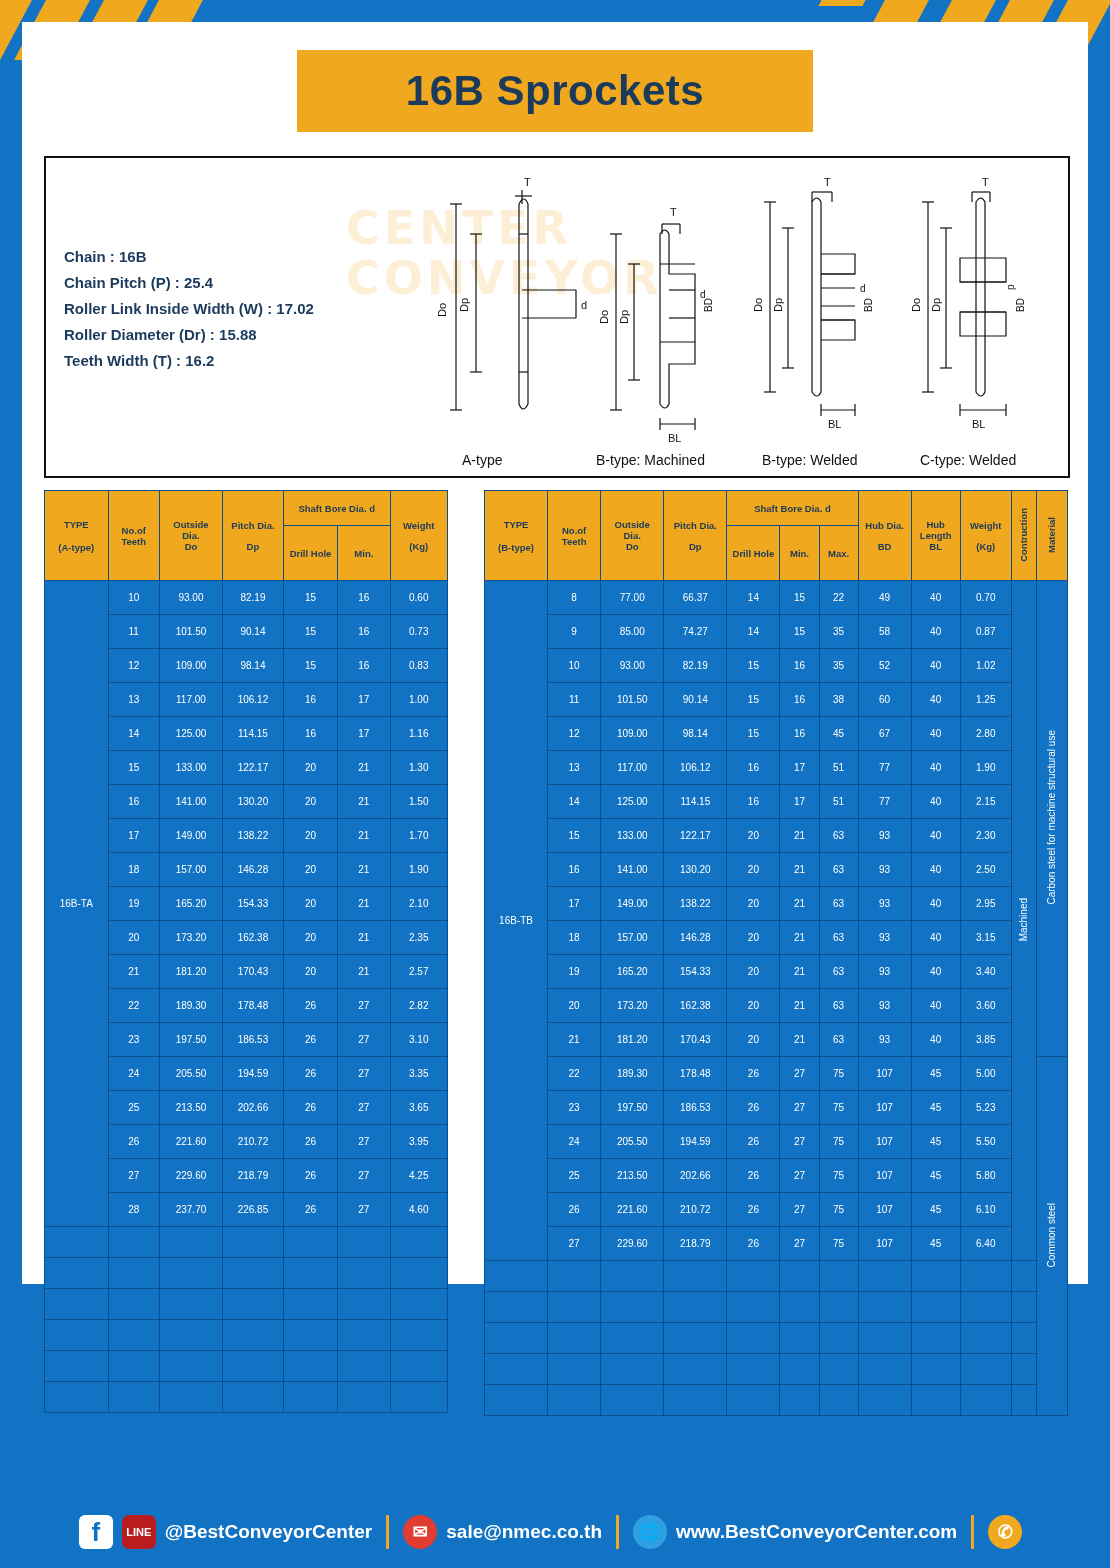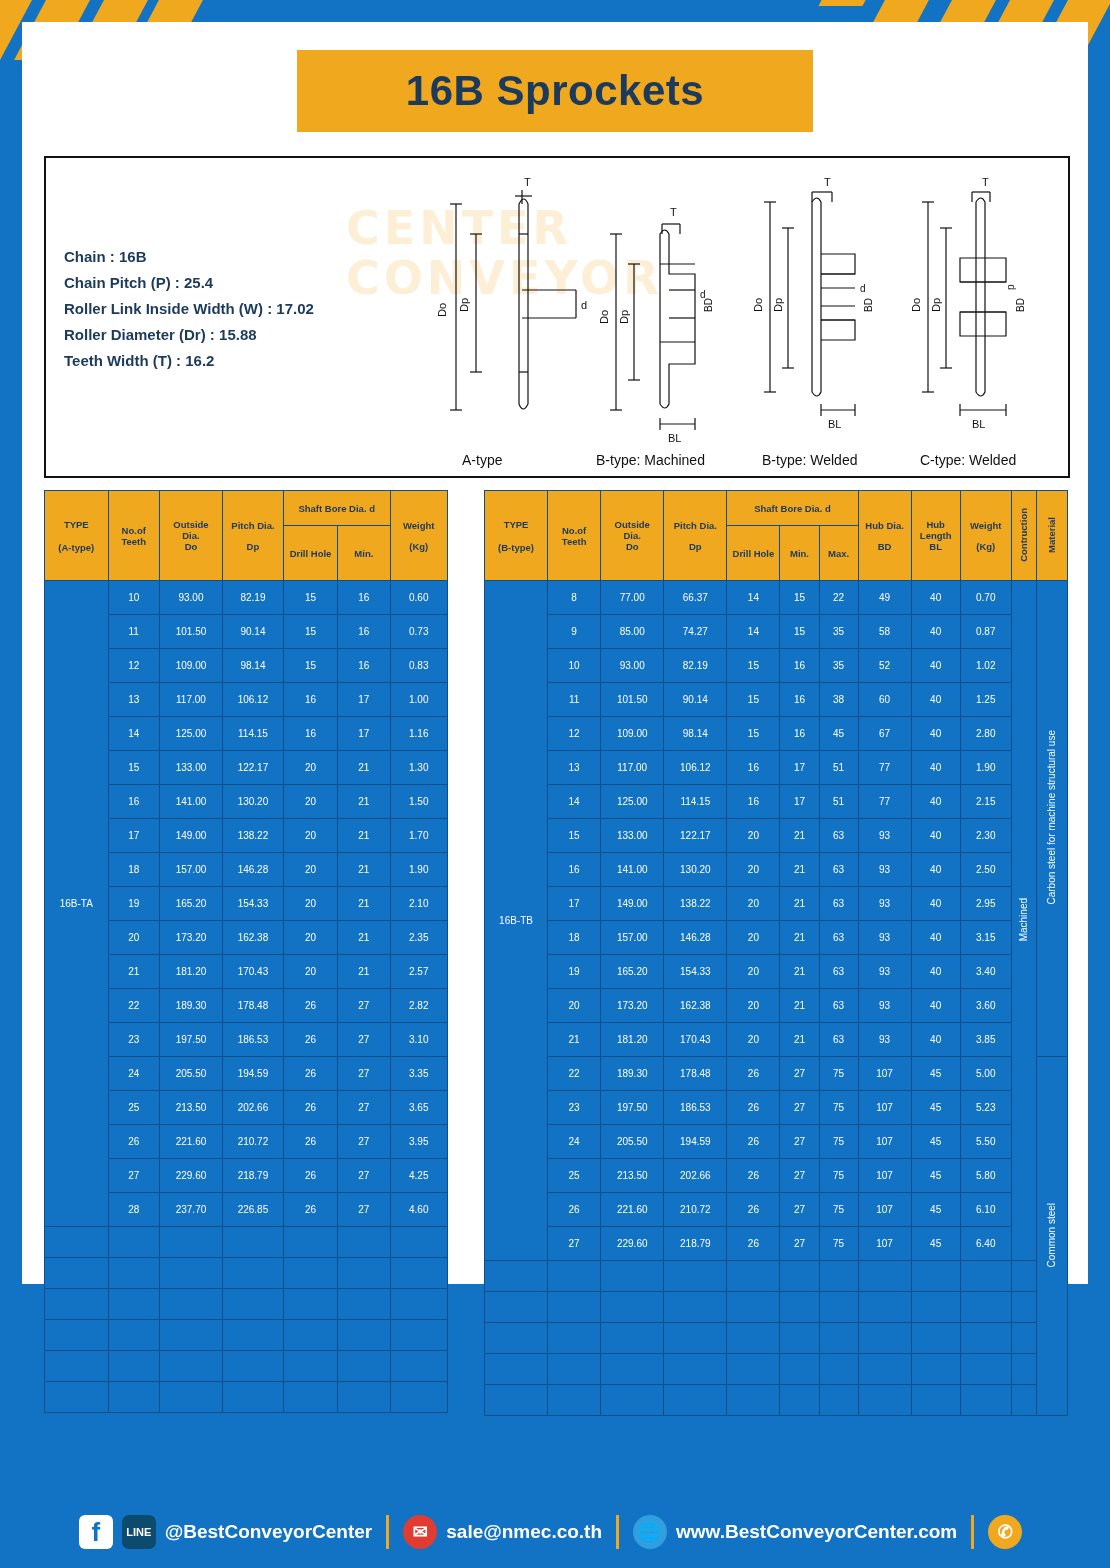--- a/index.html
+++ b/index.html
@@ -70,21 +70,21 @@
 
   
   .footer{
     position:absolute;left:0;bottom:0;width:1110px;height:72px;
     background:#1273c4;display:flex;align-items:center;justify-content:center;
   }
   .fitem{display:flex;align-items:center;color:#fff;font-size:19px;font-weight:bold;}
   .fsep{width:3px;height:34px;background:#f0a81e;margin:0 14px;}
   .ficon{width:34px;height:34px;border-radius:50%;display:flex;align-items:center;justify-content:center;margin-right:9px;font-size:18px;}
   .ic-fb{background:#ffffff;color:#1273c4;border-radius:6px;font-weight:bold;font-size:26px;line-height:26px;}
-  .ic-line{background:#0c4a6e;color:#fff;border-radius:7px;font-size:11px;font-weight:bold;}
+  .ic-line{background:#b91c1c;color:#fff;border-radius:7px;font-size:11px;font-weight:bold;}
   .ic-mail{background:#e03c31;color:#fff;}
   .ic-web{background:#2f9fe0;color:#fff;}
   .ic-phone{background:#f0a81e;color:#fff;}
   svg{display:block;}
 </style>
 </head>
 <body>
 
 <div>
   <div class="stripe" style="left:-20px;top:-30px;width:44px;height:90px;transform:skewX(-28deg);"></div>

